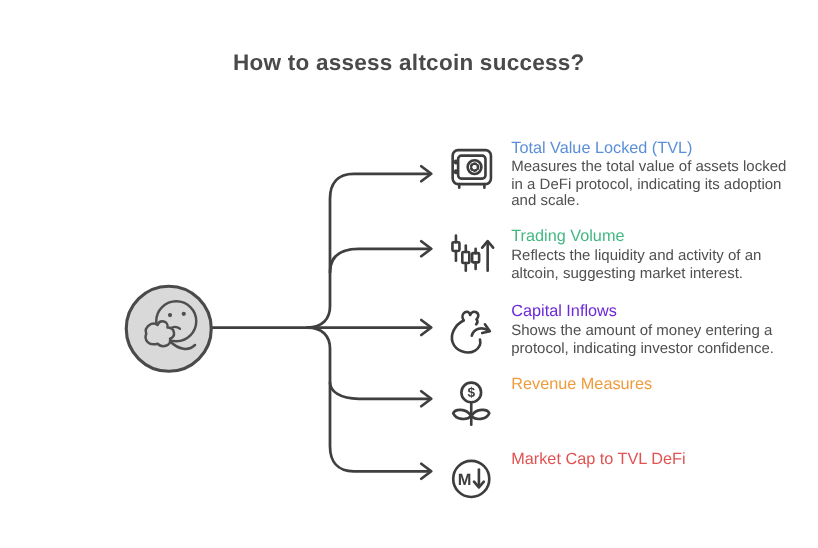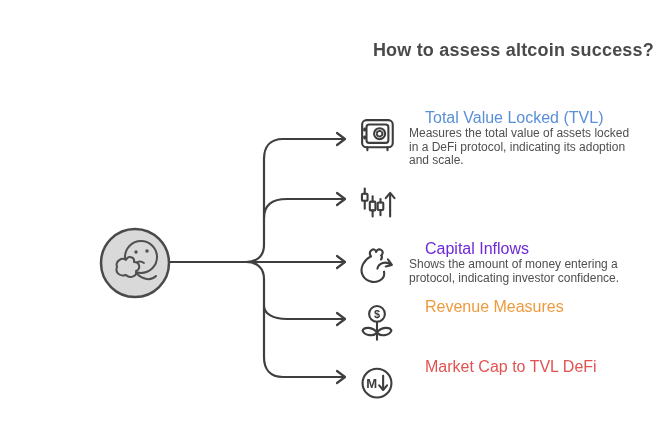--- a/index.html
+++ b/index.html
@@ -1,29 +1,29 @@
 <!DOCTYPE html>
 <html><head>
 <meta charset="utf-8">
 <style>
   html,body{margin:0;padding:0;background:#fff;}
   .page{
     position:relative;width:654px;height:438px;background:#ffffff;overflow:hidden;
     font-family:"Liberation Sans", sans-serif;
   }
   .title{
-    position:absolute;top:40px;left:0;width:654px;text-align:right;
+    position:absolute;top:40px;left:0;width:654px;text-align:center;
     font-size:18px;font-weight:bold;color:#4a4a4a;letter-spacing:.2px;
   }
   .overlay{position:absolute;top:0;left:0;}
   .row{position:absolute;left:356px;display:flex;align-items:flex-start;}
   .icon-box{width:42px;height:44px;flex:0 0 42px;margin-top:3px;}
   .icon-box svg{width:42px;height:44px;display:block;}
   .row-text{margin-left:11px;width:232px;}
-  .row-heading{font-size:16px;line-height:16px;margin:0 0 1px 16px;}
+  .row-heading{font-size:13px;line-height:16px;margin:0 0 1px 0;}
   .row-desc{font-size:12px;line-height:13.5px;color:#4f4f4f;}
   .r1{top:110px}.r2{top:181px}.r3{top:241px}.r4{top:299px}.r5{top:359px}
 </style>
 </head>
 <body>
 
 <div class="page">
 
   <div class="title">How to assess altcoin success?</div>
 
@@ -85,20 +85,24 @@
         <path d="M19 13 v6"></path>
           <rect x="15.8" y="19" width="6.4" height="10" rx="1"></rect>
           <path d="M19 29 v7"></path>
         <path d="M28 16 v4"></path>
           <rect x="24.8" y="20" width="6.4" height="8.5" rx="1"></rect>
           <path d="M28 28.5 v6"></path>
         <path d="M39 36 V10"></path>
           <path d="M34 15 L39 9 L44 15"></path>
       </svg>
     </div>
+    <div class="row-text">
+      <div class="row-heading" style="color: rgb(66, 183, 131);">Trading Volume</div>
+      <div class="row-desc">Reflects the liquidity and activity of an altcoin, suggesting market interest.</div>
+    </div>
   </div>
 
   <div class="row r3">
     <div class="icon-box">
       <svg viewBox="0 0 48 48" fill="none" stroke="#3d3d3d" stroke-width="2.4" stroke-linecap="round" stroke-linejoin="round">
         <path d="M17 13 C13 6 22 2 23 8 C25 2 34 6 29 12"></path>
         <path d="M29 12 C30 13.5 30 15 28.5 16.5"></path>
         <path d="M17 13 C9 17 4.5 26 7 33 C10 41.5 21 44.5 27.5 40.5 C31.5 38 33 34.5 32 30.5"></path>
         <path d="M24.5 27 C26 20.5 34 18 40 22.5"></path>
         <path d="M36.5 16.5 L41 22.8 L34 24.5"></path>

